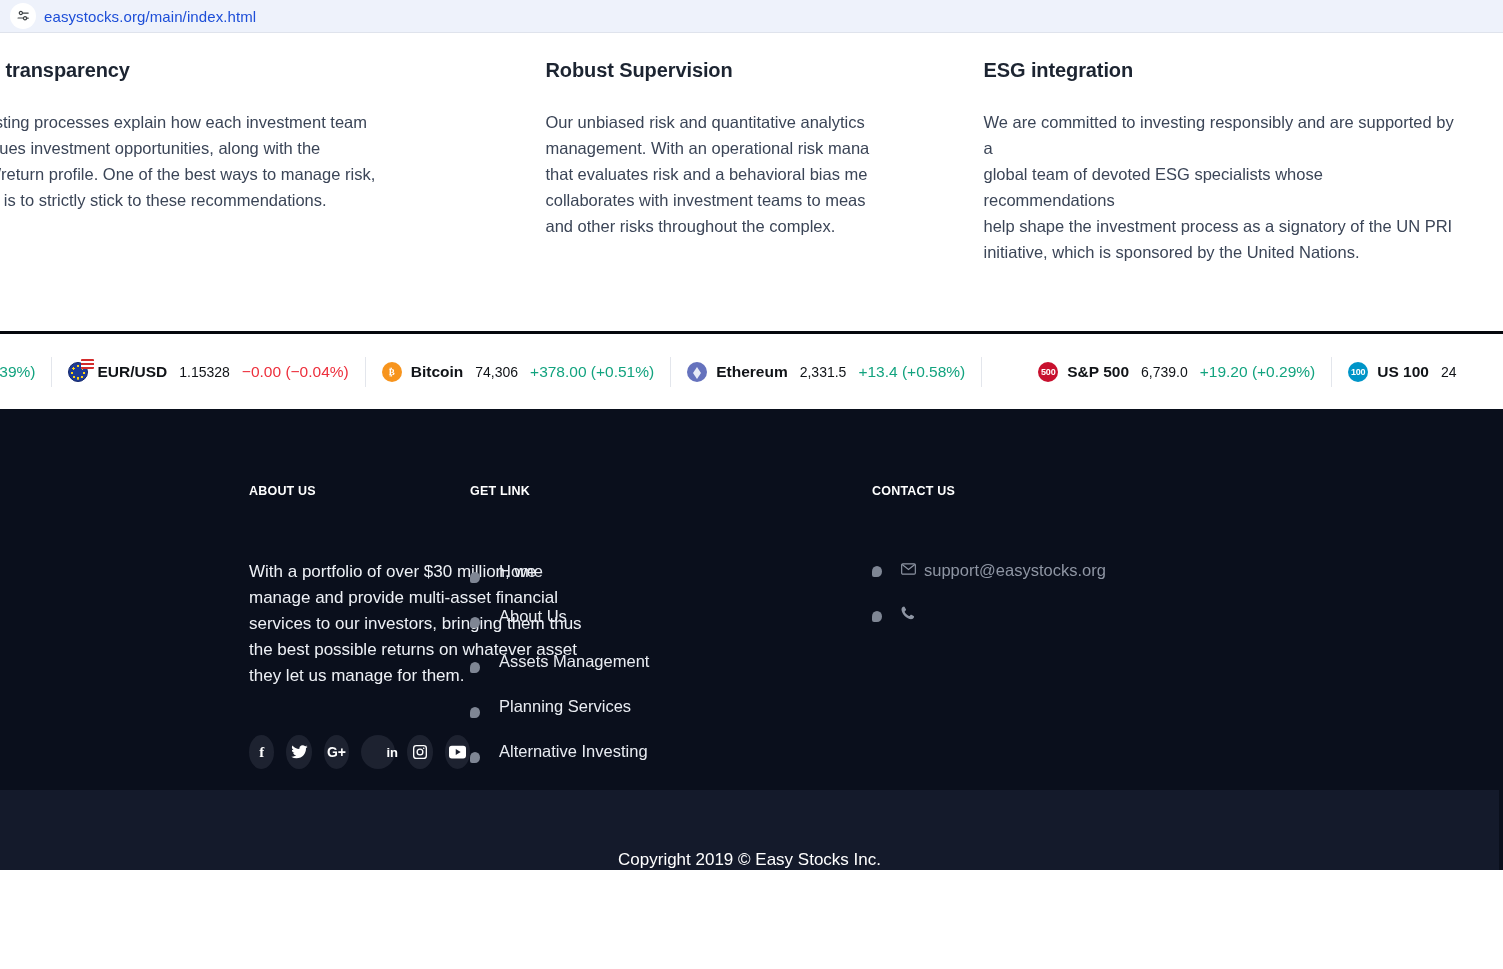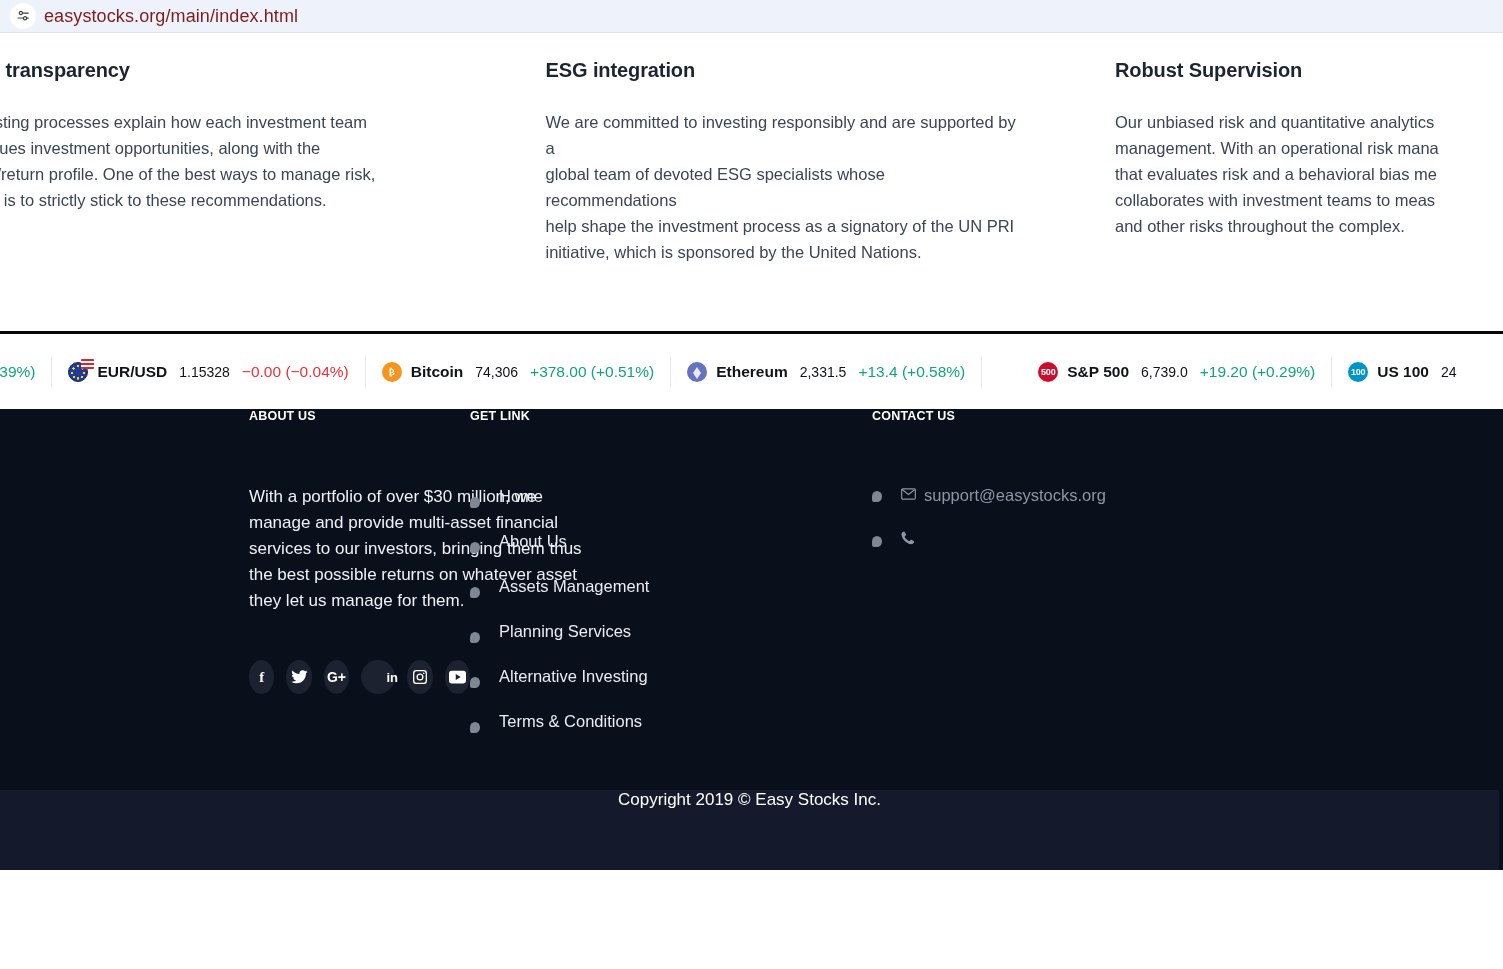--- a/index.html
+++ b/index.html
@@ -22,22 +22,22 @@
   .urlbar-chip {
     width: 26px; height: 26px;
     border-radius: 50%;
     background: #ffffff;
     display: flex; align-items: center; justify-content: center;
     margin-right: 8px;
     flex: none;
   }
   .urlbar-chip svg { display:block; }
   .url-text {
-    font-size: 18px;
-    color: #7f1d1d;
+    font-size: 15px;
+    color: #1d4ed8;
     letter-spacing: .1px;
     white-space: nowrap;
   }
 
   
   .content {
     position: relative;
     height: 298px;
     background: #ffffff;
     overflow: hidden;
@@ -164,20 +164,21 @@
   .down { color: #ed2f3c; }
 
   
   .footer {
     background: #0a0f1c;
     height: 461px;
     position: relative;
   }
   .footer-inner {
     display: flex;
+    padding-top: 75px;
   }
   .fcol-about { width: 470px; padding-left: 249px; }
   .fcol-links { width: 402px; }
   .fcol-contact { width: 382px; }
   .fhead {
     font-size: 12.5px;
     font-weight: 700;
     letter-spacing: .2px;
     color: #ffffff;
     margin-bottom: 61px;
@@ -239,21 +240,21 @@
     width: 280px;
     white-space: pre-line;
   }
   .cicon { margin-right: 4px; display:inline-block; }
 
   .copyright {
     position: absolute;
     left: 0; right: 4px; bottom: 0;
     height: 80px;
     background: #141a2b;
-    display: flex; align-items: flex-start; justify-content: center;
+    display: flex; align-items: flex-end; justify-content: center;
   }
   .copyright span {
     color: #ffffff;
     font-size: 17px;
   }
 </style>
 </head>
 <body>
 
 <div class="urlbar">
@@ -273,35 +274,35 @@
   <div class="cols">
 
     <div class="col col-1">
       <h3>vestment transparency</h3>
       <p>r open investing processes explain how each investment team
 ds and pursues investment opportunities, along with the
 ojected risk/return profile. One of the best ways to manage risk,
 our opinion, is to strictly stick to these recommendations.</p>
     </div>
 
-    <div class="col col-2">
-      <h3>ESG integration</h3>
-      <p>We are committed to investing responsibly and are supported by a
-global team of devoted ESG specialists whose recommendations
-help shape the investment process as a signatory of the UN PRI
-initiative, which is sponsored by the United Nations.</p>
-    </div>
-
     <div class="col col-3">
       <h3>Robust Supervision</h3>
       <p>Our unbiased risk and quantitative analytics
 management. With an operational risk mana
 that evaluates risk and a behavioral bias me
 collaborates with investment teams to meas
 and other risks throughout the complex.</p>
+    </div>
+
+    <div class="col col-2">
+      <h3>ESG integration</h3>
+      <p>We are committed to investing responsibly and are supported by a
+global team of devoted ESG specialists whose recommendations
+help shape the investment process as a signatory of the UN PRI
+initiative, which is sponsored by the United Nations.</p>
     </div>
 
   </div>
 </div>
 
 <div class="rule"></div>
 
 <div class="ticker-wrap">
   <div class="ticker">
 

